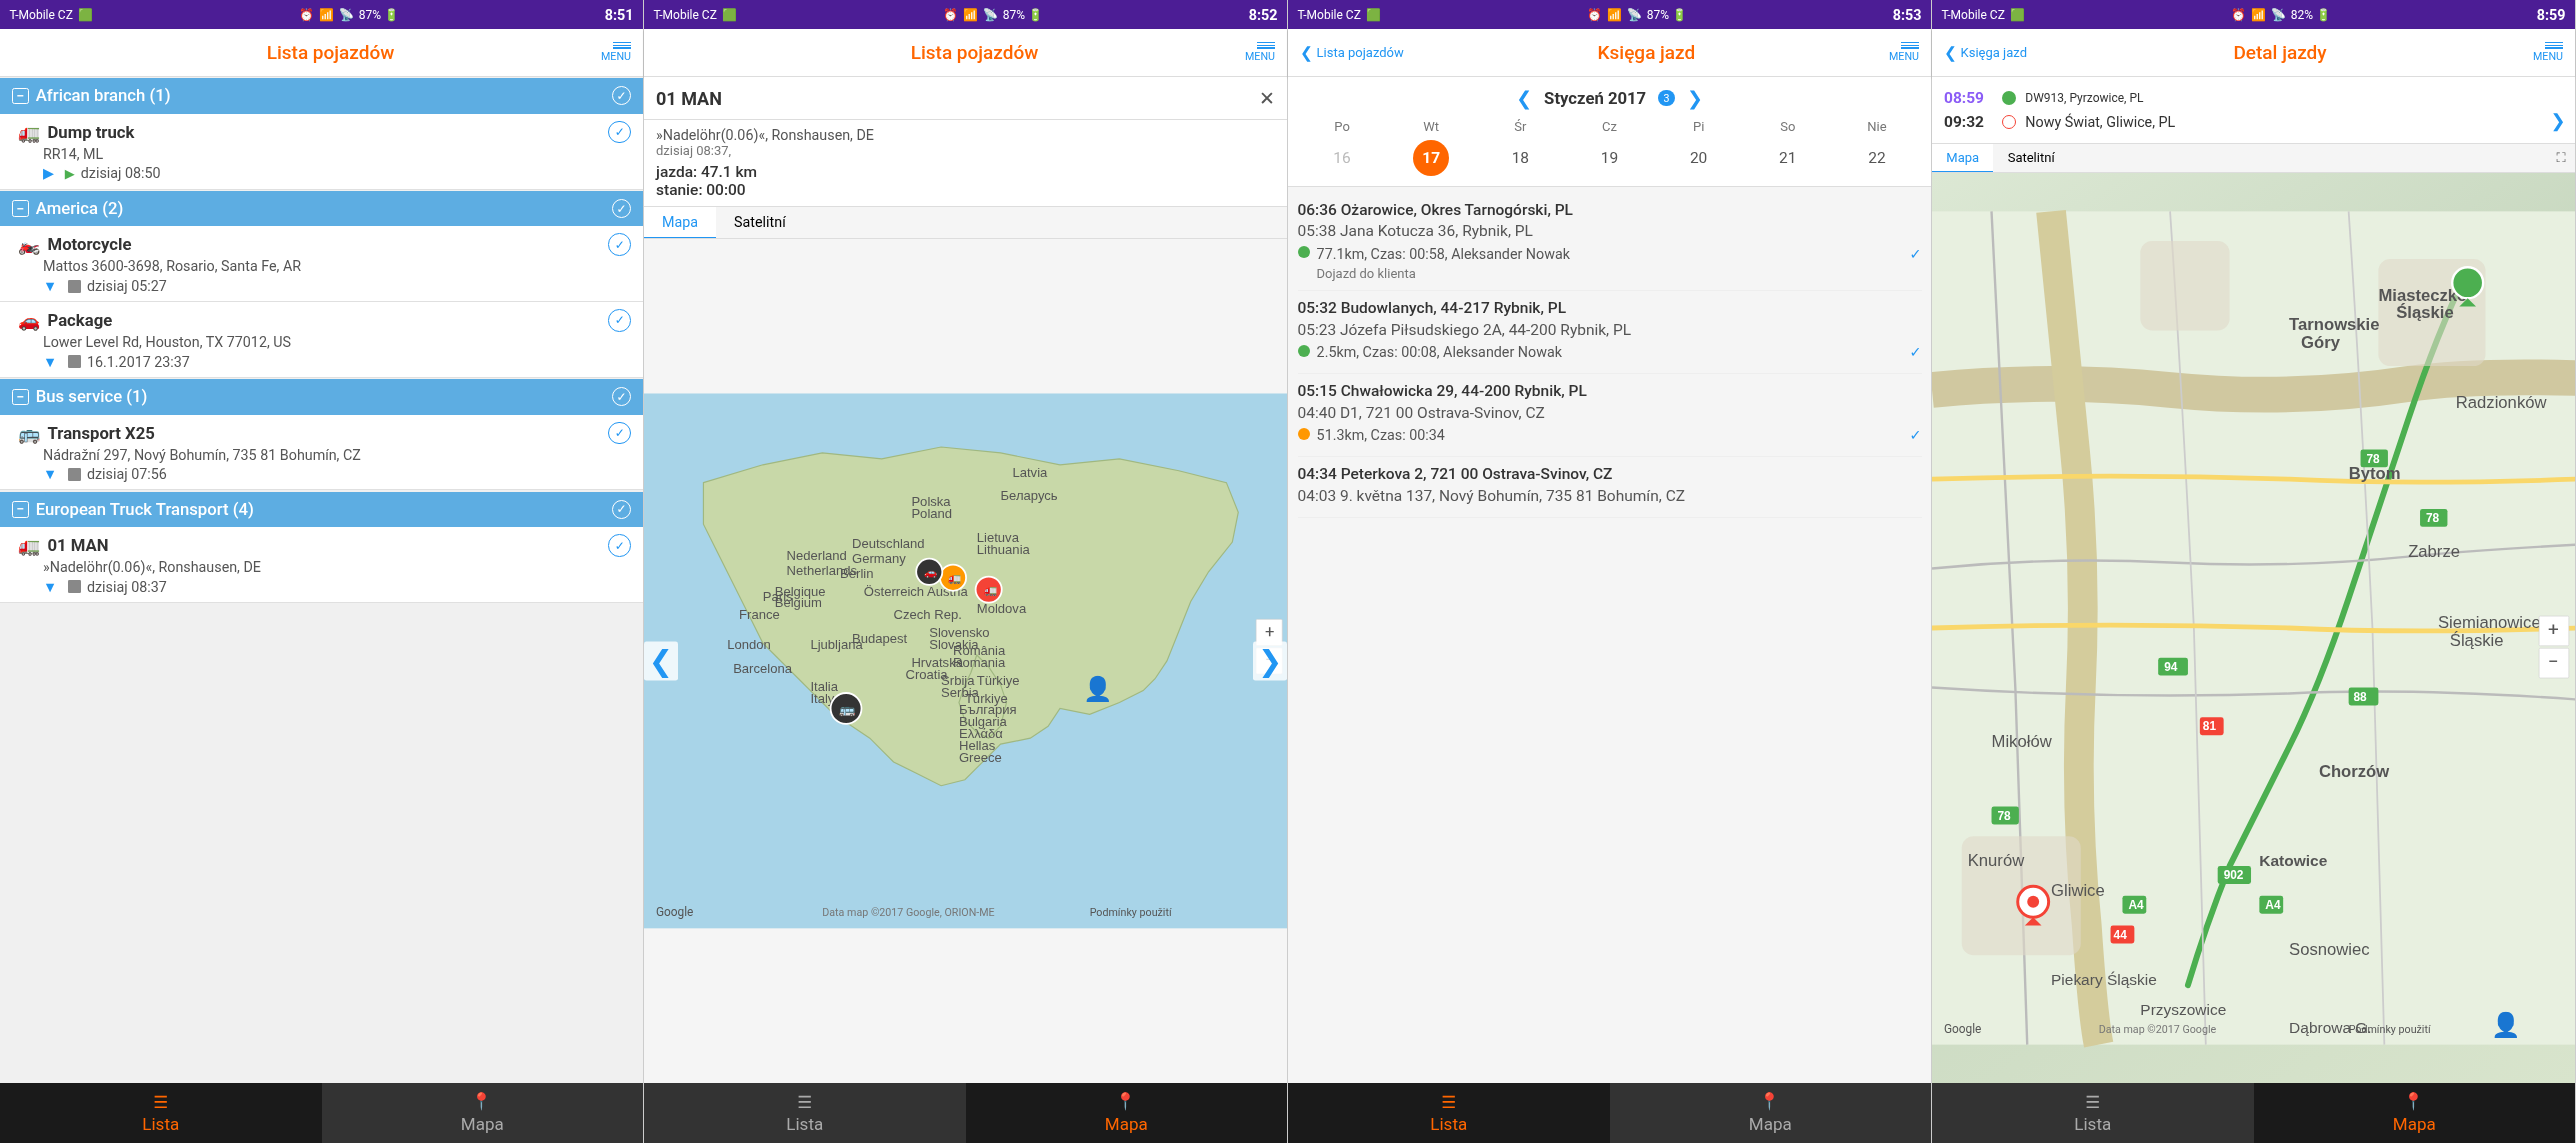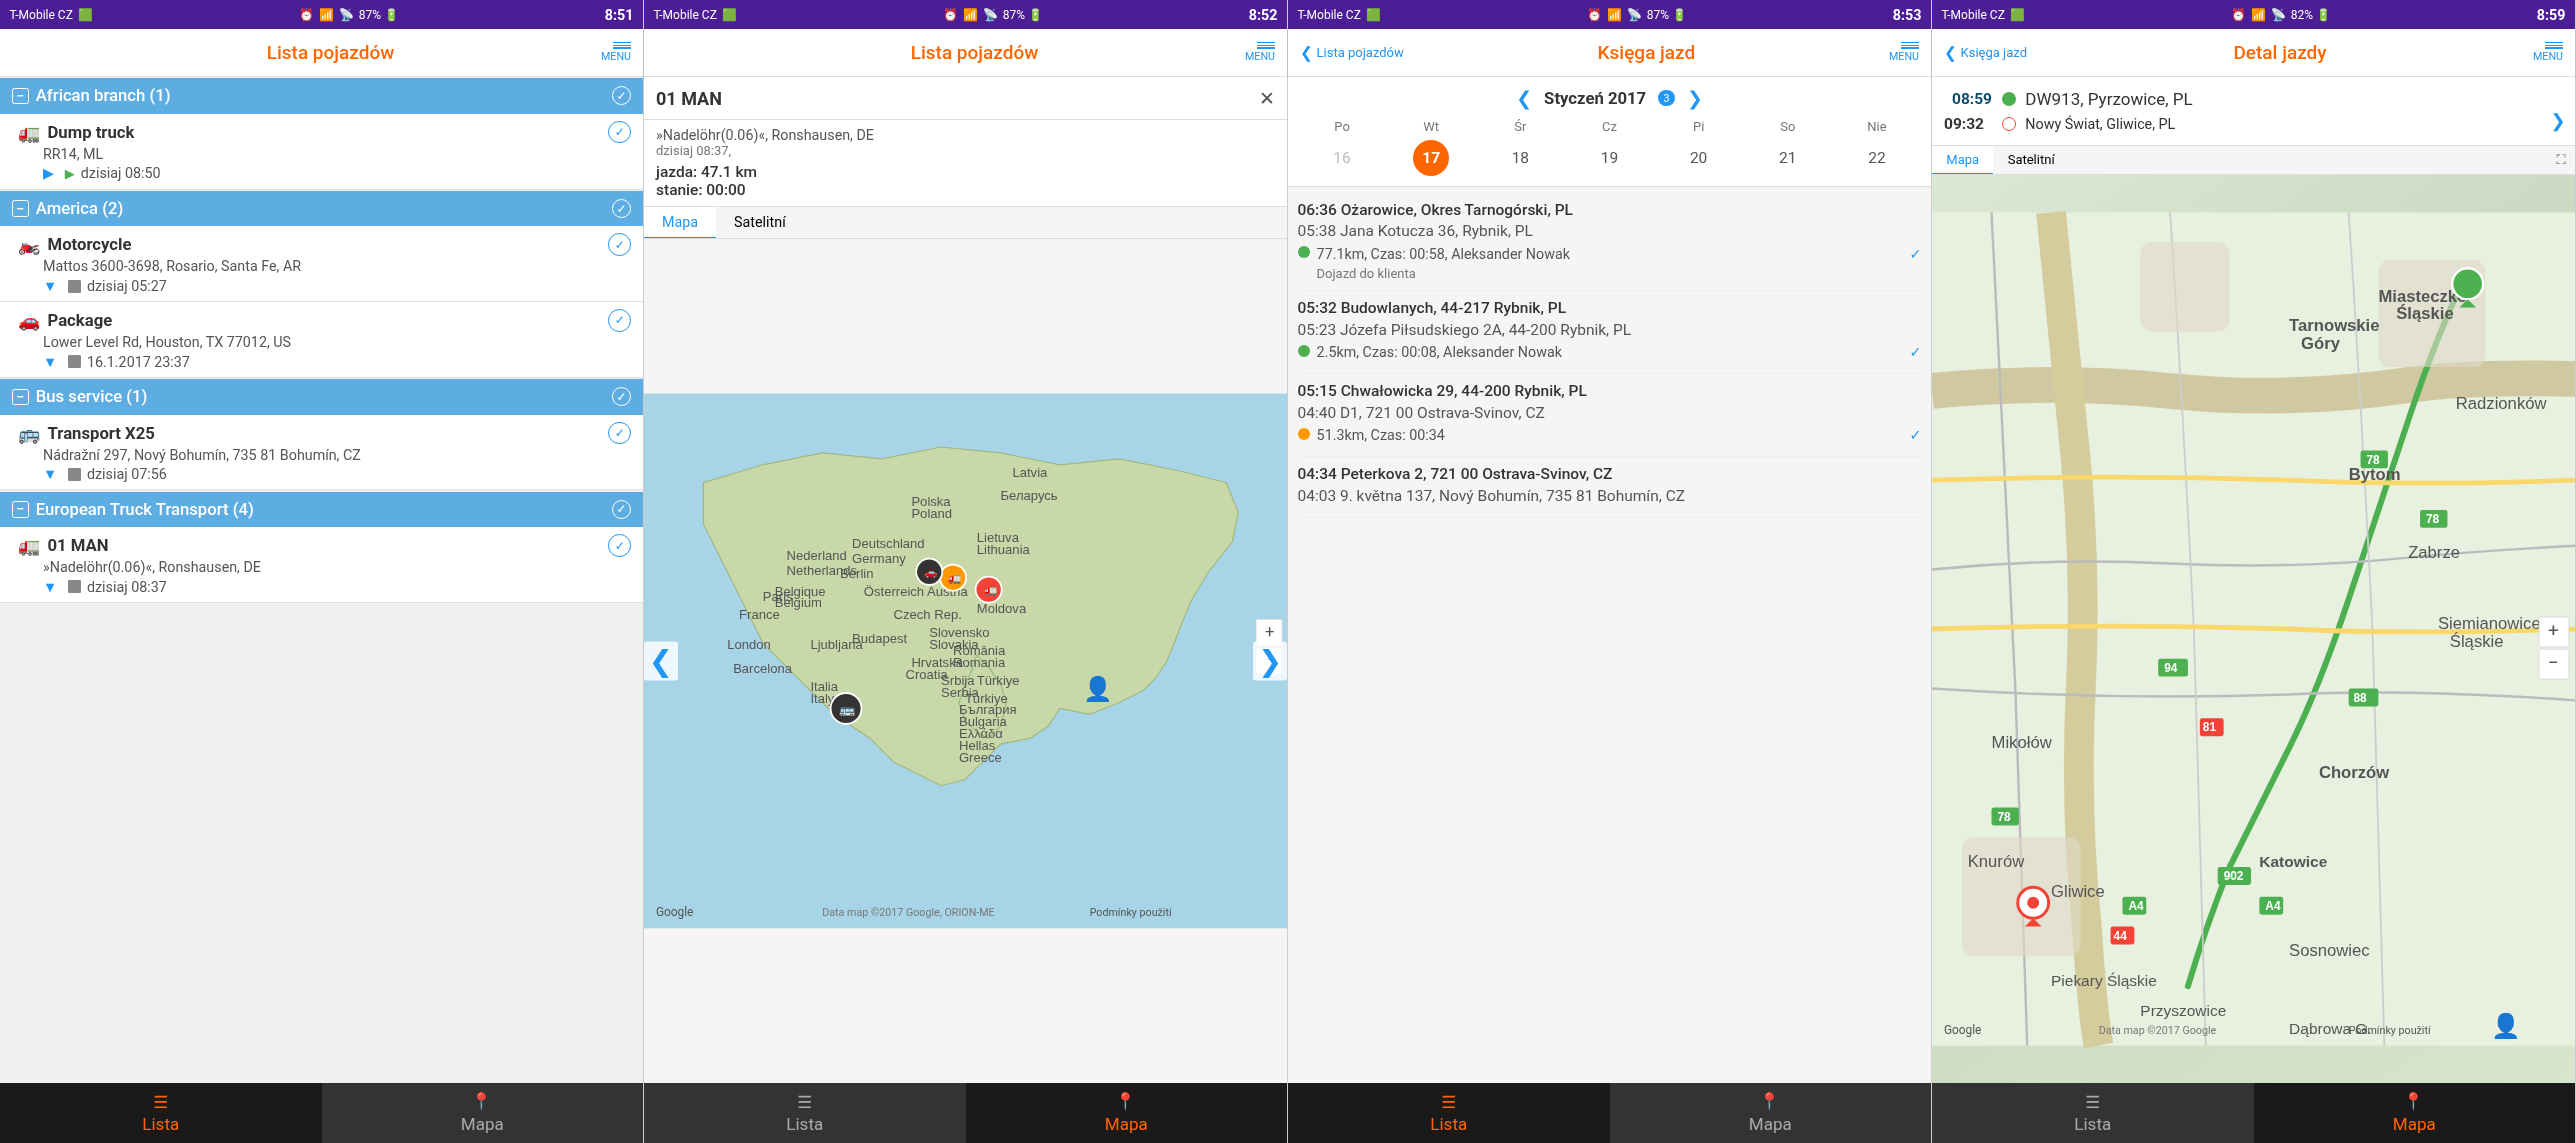--- a/index.html
+++ b/index.html
@@ -754,23 +754,23 @@
       <div class="menu-line"></div>
       <div class="menu-line"></div>
       <div class="menu-line"></div>
       <span class="menu-label">MENU</span>
     </div>
   </div>
 
   <div class="journey-header-info">
     <div style="display:flex;align-items:center;gap:9.5px;margin-bottom:6px;">
 
-      <span style="font-size:15.5px;font-weight:bold;color:#0c4a6e;min-width:48px;text-align:right;">08:59</span>
+      <span style="font-size:15.5px;font-weight:bold;color:#8b5cf6;min-width:48px;">08:59</span>
       <div style="width:14.3px;height:14.3px;border-radius:50%;background:#4CAF50;"></div>
-      <span style="font-size:17px;color:#333;">DW913, Pyrzowice, PL</span>
+      <span style="font-size:12px;color:#333;">DW913, Pyrzowice, PL</span>
       <div style="position:absolute;right:9.5px;font-size:18px;color:#2196F3;cursor:pointer;top:110px;">❯</div>
     </div>
     <div style="display:flex;align-items:center;gap:9.5px;">
       <span style="font-size:15.5px;font-weight:bold;color:#333;min-width:48px;">09:32</span>
       <div style="width:14.3px;height:14.3px;border-radius:50%;border:1.8px solid #f44336;background:#fff;"></div>
       <span style="font-size:14.3px;color:#333;">Nowy Świat, Gliwice, PL</span>
     </div>
   </div>
 
   <div class="map-tab-row">

